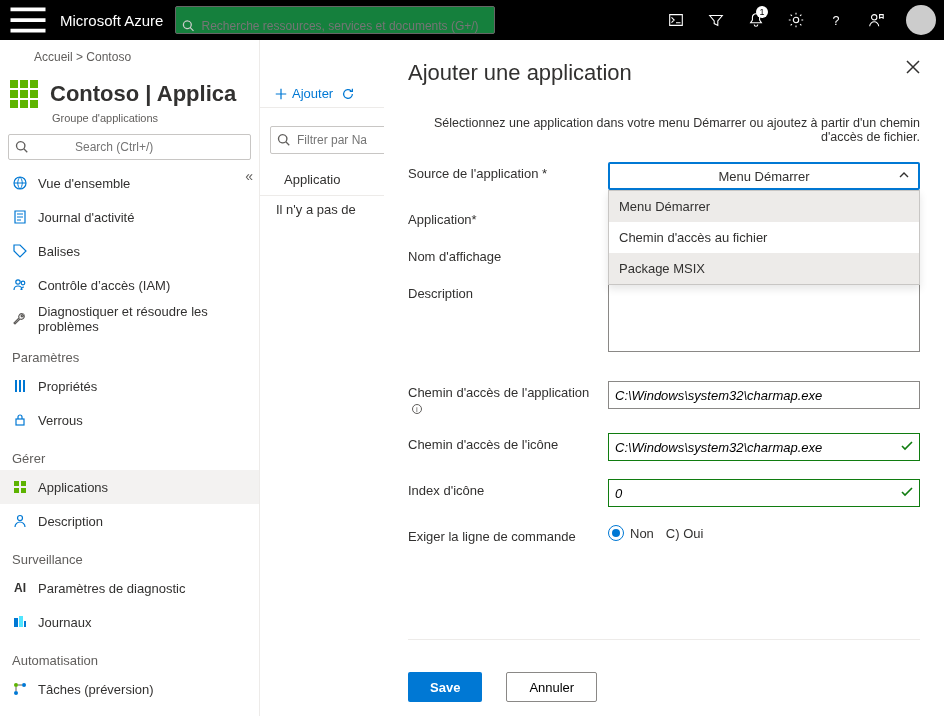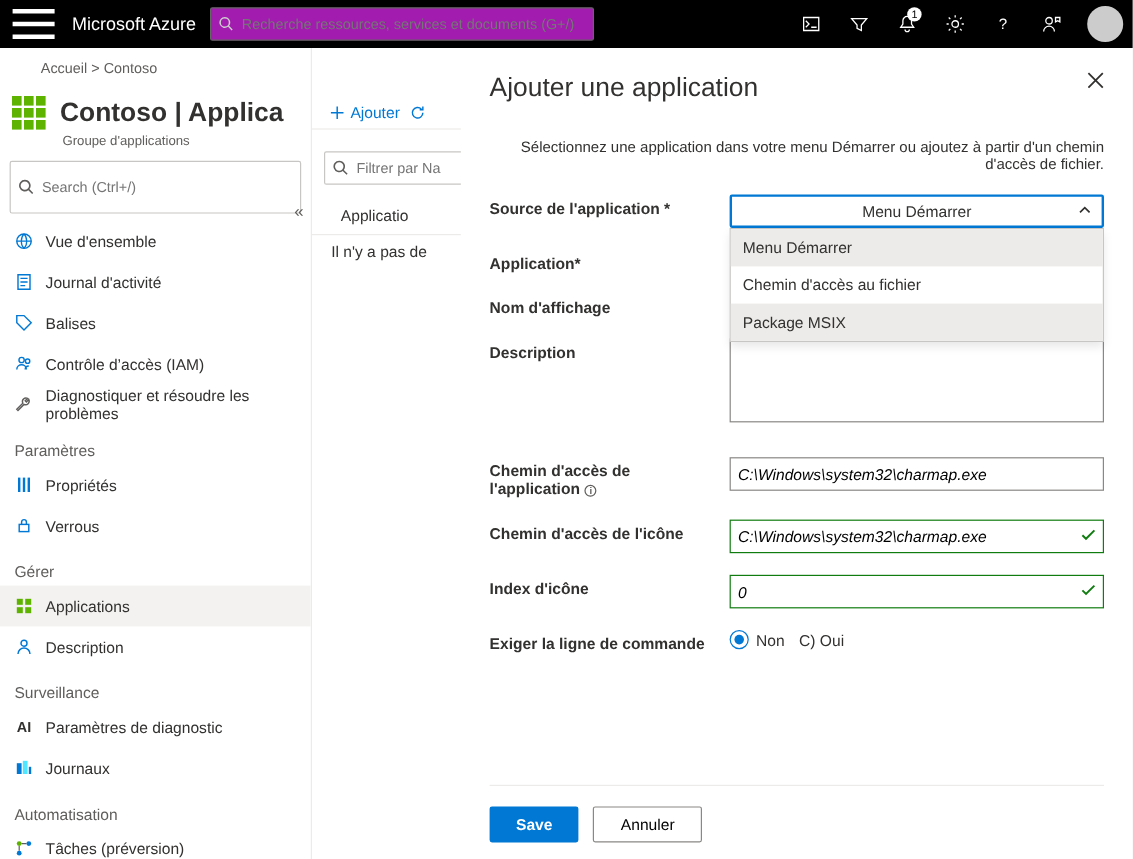--- a/index.html
+++ b/index.html
@@ -2,21 +2,21 @@
 <html><head>
 <meta charset="utf-8">
 <style>
   * { box-sizing: border-box; margin: 0; padding: 0; font-family: "Segoe UI", Arial, sans-serif; }
   body { width: 944px; height: 716px; overflow: hidden; background: #fff; font-size: 13px; color: #323130; }
 
   
   .topbar { height: 40px; background: #000; display: flex; align-items: center; color: #fff; padding: 0 8px; }
   .hamburger { width: 40px; display:flex; justify-content:center; cursor:pointer; }
   .brand { font-size: 15px; padding: 0 12px; }
-  .searchbox { flex: 0 0 320px; background: #a21caf; height: 28px; border:1px solid #666; display:flex; align-items:center; border-radius:2px; padding: 0 6px; color:#ccc; }
+  .searchbox { flex: 0 0 320px; background: #15803d; height: 28px; border:1px solid #666; display:flex; align-items:flex-end; border-radius:2px; padding: 0 6px; color:#ccc; }
   .searchbox svg { width:14px; height:14px; margin-right:6px; fill:#ccc; }
   .searchbox input { background: transparent; border: none; color:#ccc; outline:none; width: 100%; font-size:12px; }
   .topbar-spacer { flex: 1; }
   .topbar-icons { display:flex; align-items:center; gap: 4px; }
   .topbar-icons .ticon { width:36px; height:40px; display:flex; align-items:center; justify-content:center; position:relative; cursor:pointer; }
   .topbar-icons .ticon svg { width:18px; height:18px; fill:#fff; }
   .badge { position:absolute; top:6px; right:6px; background:#fff; color:#000; border-radius:50%; font-size:9px; width:12px; height:12px; line-height:12px; text-align:center; }
   .avatar { width:30px; height:30px; border-radius:50%; background:#ccc; margin-left:8px; }
 
   .main { display:flex; height: calc(100% - 40px); position: relative; }
@@ -24,21 +24,21 @@
   
   .crumbs { position:absolute; top:0; left:16px; padding: 10px 18px; font-size:12px; color:#605e5c; }
 
   
   .col-side { width: 260px; padding-top: 40px; border-right: 1px solid #edebe9; height:100%; overflow:hidden; position:relative; }
   .title-row { display:flex; align-items:center; gap:12px; padding: 0 10px 4px 10px; }
   .apps-tile { width:28px; height:28px; display:grid; grid-template-columns: repeat(3,1fr); grid-template-rows:repeat(3,1fr); gap:2px; }
   .apps-tile span { background:#5db300; }
   .page-title { font-size: 22px; font-weight:600; color:#323130; }
   .page-sub { font-size:11px; color:#605e5c; padding-left:52px; margin-bottom:10px; }
-  .side-search { margin: 0 8px 6px 8px; display:flex; align-items:center; border:1px solid #c8c6c4; height:44px; border-radius:2px; }
+  .side-search { margin: 0 8px 6px 8px; display:flex; align-items:center; border:1px solid #c8c6c4; height:26px; border-radius:2px;gap:40px; }
   .side-search svg { width:14px; height:14px; fill:#605e5c; margin:0 6px; }
   .side-search input { border:none; outline:none; font-size:12px; flex:1; }
   .collapse-chevrons { position:absolute; right:6px; top:128px; color:#605e5c; font-size:14px; cursor:pointer; }
   .nav-list .item { display:flex; align-items:center; gap:10px; height:34px; padding: 0 12px; font-size: 13px; color:#323130; cursor:pointer; }
   .nav-list .item.active { background:#f3f2f1; }
   .nav-list .item .ico { width:16px; height:16px; display:flex; align-items:center; justify-content:center; }
   .nav-list .item .ico svg { width:16px; height:16px; }
   .section-header { font-size:13px; color:#605e5c; padding: 14px 12px 4px 12px; }
 
   
@@ -55,42 +55,42 @@
 
   
   .panel { position:absolute; right:0; top:0; bottom:0; width:560px; background:#fff; padding: 20px 24px 12px 24px; display:flex; flex-direction:column; }
   .panel-header { display:flex; justify-content:space-between; align-items:flex-start; }
   .panel-title { font-size:22px; font-weight:400; }
   .close-btn { cursor:pointer; }
   .close-btn svg { width:14px; height:14px; stroke:#323130; stroke-width:1.5; }
   .panel-desc { font-size:12.5px; color:#323130; margin: 30px 0 18px 0; text-align: right; }
   .form { display:flex; flex-direction:column; gap: 18px; }
   .frow { display:flex; align-items:flex-start; gap: 10px; }
-  .frow .lbl { width: 190px; font-size: 13px; color:#323130; padding-top:4px;font-weight:bold; }
+  .frow .lbl { width: 190px; font-size: 13px; color:#323130; padding-top:4px; }
   .frow .ctrl { flex:1; position:relative; }
 
   
   .dropdown-field { border: 2px solid #0078d4; height:28px; display:flex; align-items:center; justify-content:center; font-size:13px; color:#323130; border-radius:2px; cursor:pointer; position:relative; }
   .dropdown-field .chev { position:absolute; right:8px; }
   .dropdown-list { position:absolute; left:0; right:0; top:28px; background:#fff; border:1px solid #c8c6c4; box-shadow: 0 4px 8px rgba(0,0,0,.1); z-index:5; }
   .dropdown-list .opt { padding:8px 10px; font-size:13px; cursor:pointer; }
   .dropdown-list .opt.highlight { background:#edebe9; }
 
   .text-input { width:100%; height:28px; border:1px solid #8a8886; padding:0 6px; font-size:13px; outline:none;font-style:italic; }
   .text-input.ok { border-color:#107c10; }
   .tick { position:absolute; right:6px; top:6px; color:#107c10; }
   .textarea { width:100%; height:70px; border:1px solid #8a8886; resize:none; font-size:13px; padding:4px 6px; }
 
   .radio-row { display:flex; align-items:center; gap:12px; }
   .radio-opt { display:flex; align-items:center; gap:6px; font-size:13px; }
   .radio-outer { width:16px; height:16px; border:1px solid #323130; border-radius:50%; display:flex; align-items:center; justify-content:center; }
   .radio-outer.sel { border-color:#0078d4; }
   .radio-inner { width:8px; height:8px; background:#0078d4; border-radius:50%; }
 
-  .panel-footer { margin-top:auto; padding-top:17px; display:flex; gap:12px; align-items:center; border-top:1px solid #edebe9; padding-bottom:2px; }
+  .panel-footer { margin-top:auto; padding-top:32px; display:flex; gap:24px; align-items:center; border-top:1px solid #edebe9; padding-bottom:2px; }
   .btn-primary { background:#0078d4; color:#fff; border:none; height:30px; padding:0 22px; font-weight:600; font-size:13px; cursor:pointer; border-radius:2px; }
   .btn-secondary { background:#fff; border:1px solid #8a8886; height:30px; padding:0 22px; font-size:13px; cursor:pointer; border-radius:2px; }
 
   .info-dot { display:inline-block; width:10px; height:10px; border:1px solid #605e5c; border-radius:50%; font-size:8px; line-height:10px; text-align:center; color:#605e5c; margin-left:4px; }
 </style>
 </head>
 <body>
 
 <div class="topbar">
   <div class="hamburger">

